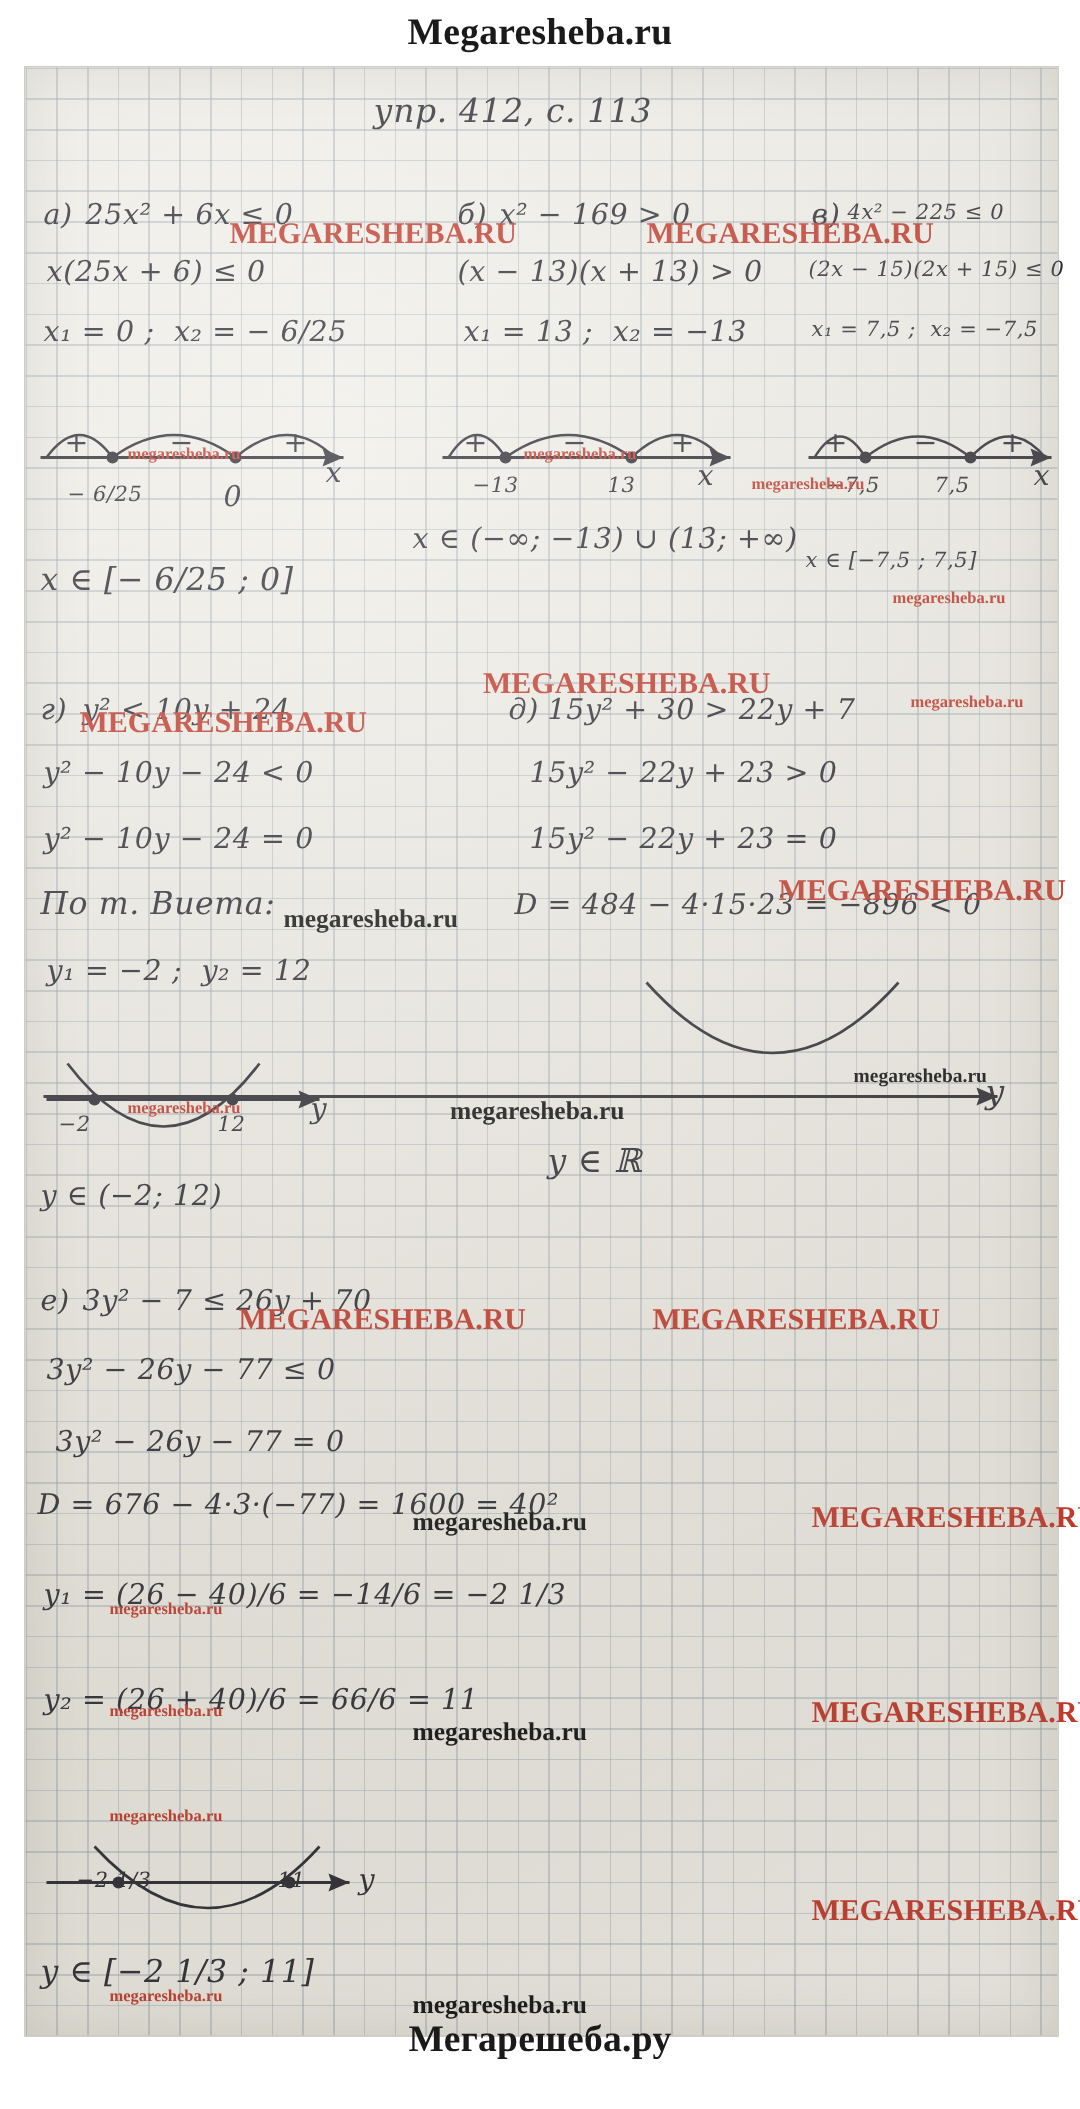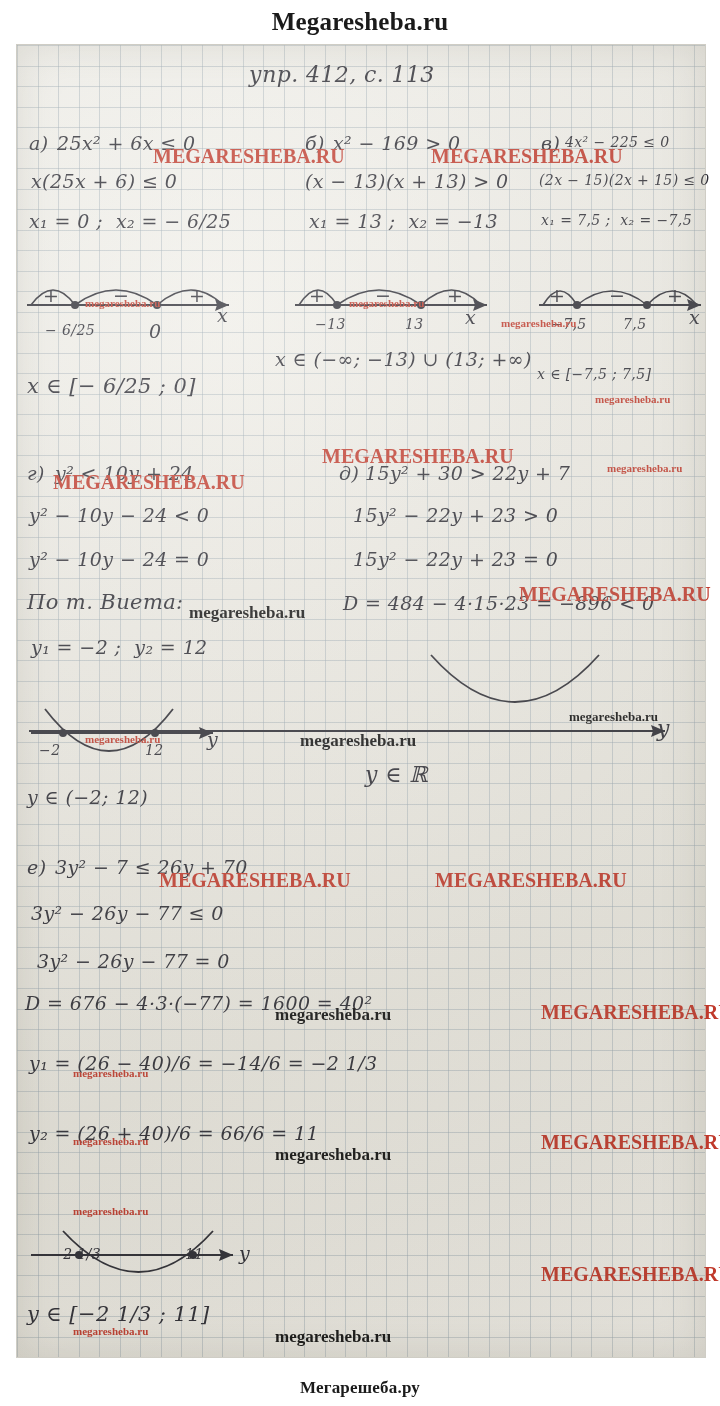--- a/index.html
+++ b/index.html
@@ -11,21 +11,21 @@
     position:relative;
   }
   .site-header, .site-footer{
     text-align:center;
     font-family:"Liberation Serif", serif;
     font-weight:bold;
     color:#1a1a1a;
     letter-spacing:0.2px;
   }
   .site-header{font-size:25px;padding-top:8px;height:30px;}
-  .site-footer{font-size:17px;position:absolute;bottom:8px;width:100%;}
+  .site-footer{font-size:25px;position:absolute;bottom:32px;width:100%;}
 
   
   .page{
     position:absolute;
     left:16px; top:44px;
     width:688px; height:1312px;
     background:
       repeating-linear-gradient(to right, rgba(150,165,175,.45) 0 1px, transparent 1px 20.5px),
       repeating-linear-gradient(to bottom, rgba(150,165,175,.45) 0 1px, transparent 1px 20.5px),
       linear-gradient(160deg,#f3f2ed 0%,#eceae3 40%,#e9e7df 70%,#f1efe9 100%);

